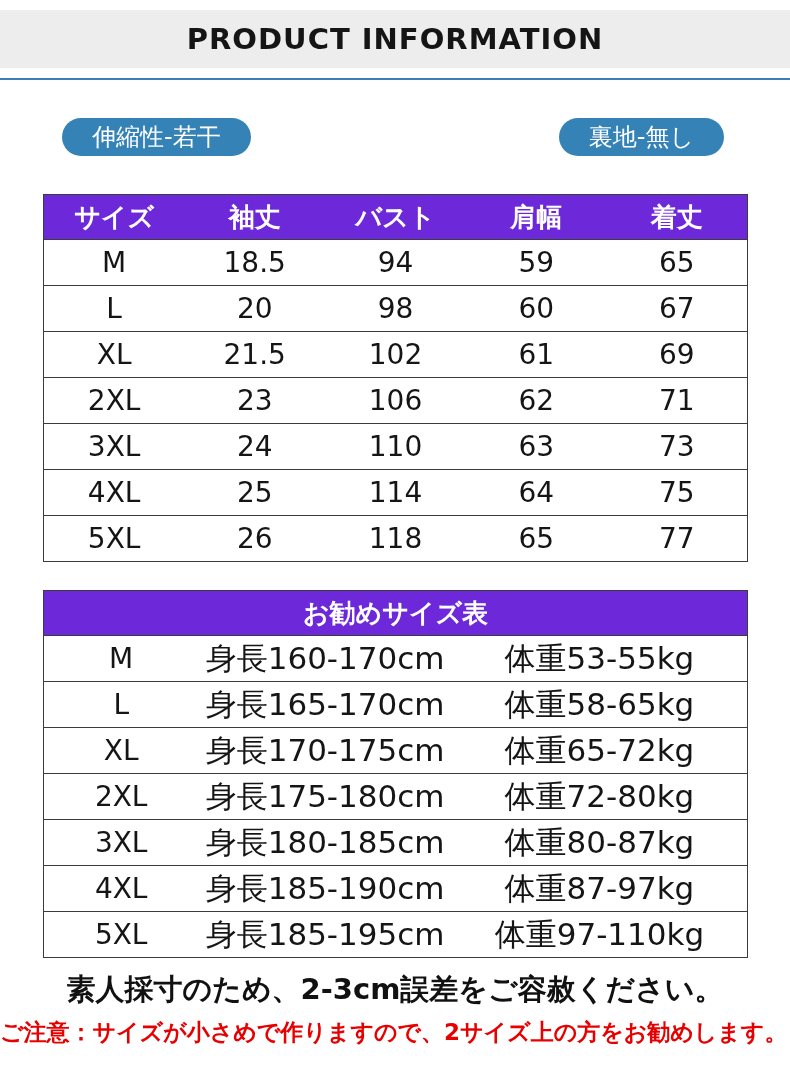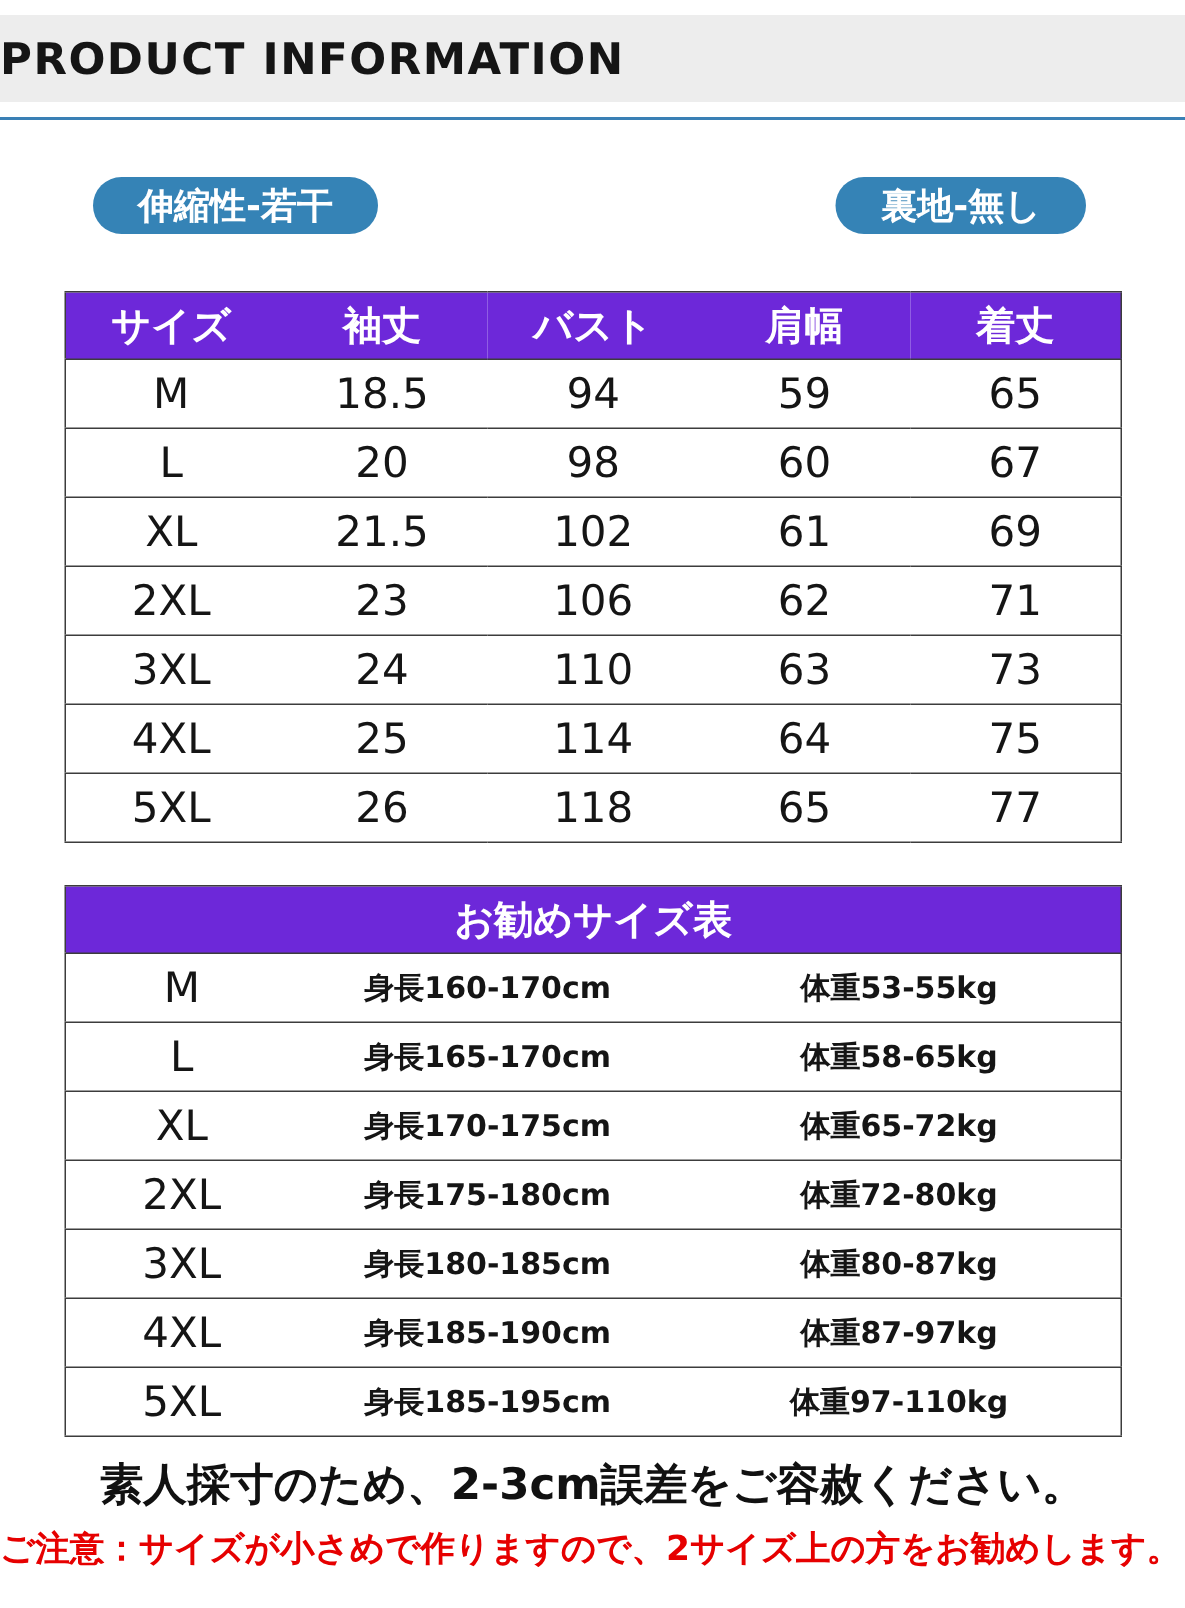--- a/index.html
+++ b/index.html
@@ -10,41 +10,42 @@
     font-family: "DejaVu Sans", sans-serif;
     color: #111;
     overflow: hidden;
   }
   .title-bar {
     margin-top: 10px;
     height: 58px;
     background: #ededed;
     display: flex;
     align-items: center;
+    justify-content: center;
   }
   .page-title {
     font-size: 29px;
     font-weight: bold;
     color: #151515;
     letter-spacing: 1px;
   }
   .accent-line {
     height: 2px;
     background: #3a80b5;
     margin-top: 10px;
   }
   .badges {
     display: flex;
     justify-content: space-between;
     margin: 38px 66px 0 62px;
   }
   .badge {
     background: #3583b6;
     color: #ffffff;
-    font-weight: bold;
+    font-weight: normal;
     font-size: 24px;
     height: 38px;
     line-height: 38px;
     border-radius: 19px;
     padding: 0 30px;
     white-space: nowrap;
   }
   table {
     border-collapse: collapse;
     table-layout: fixed;
@@ -77,21 +78,21 @@
     height: 46px;
     text-align: center;
     color: #151515;
     border-top: 1px solid #3c3c3c;
     border-bottom: 1px solid #3c3c3c;
   }
   .rec-table .col-size { width: 22%; }
   .rec-table .col-height { width: 36%; }
   .rec-table .col-weight { width: 42%; }
   .rec-table td.rec-size { font-size: 28px; font-weight: normal; }
-  .rec-table td.rec-bold { font-size: 20px; font-weight: bold; }
+  .rec-table td.rec-bold { font-size: 31px; font-weight: normal; }
   .note {
     margin-top: 12px;
     text-align: center;
     font-size: 29px;
     font-weight: bold;
     color: #111111;
   }
   .warning {
     margin-top: 7px;
     font-size: 23px;

